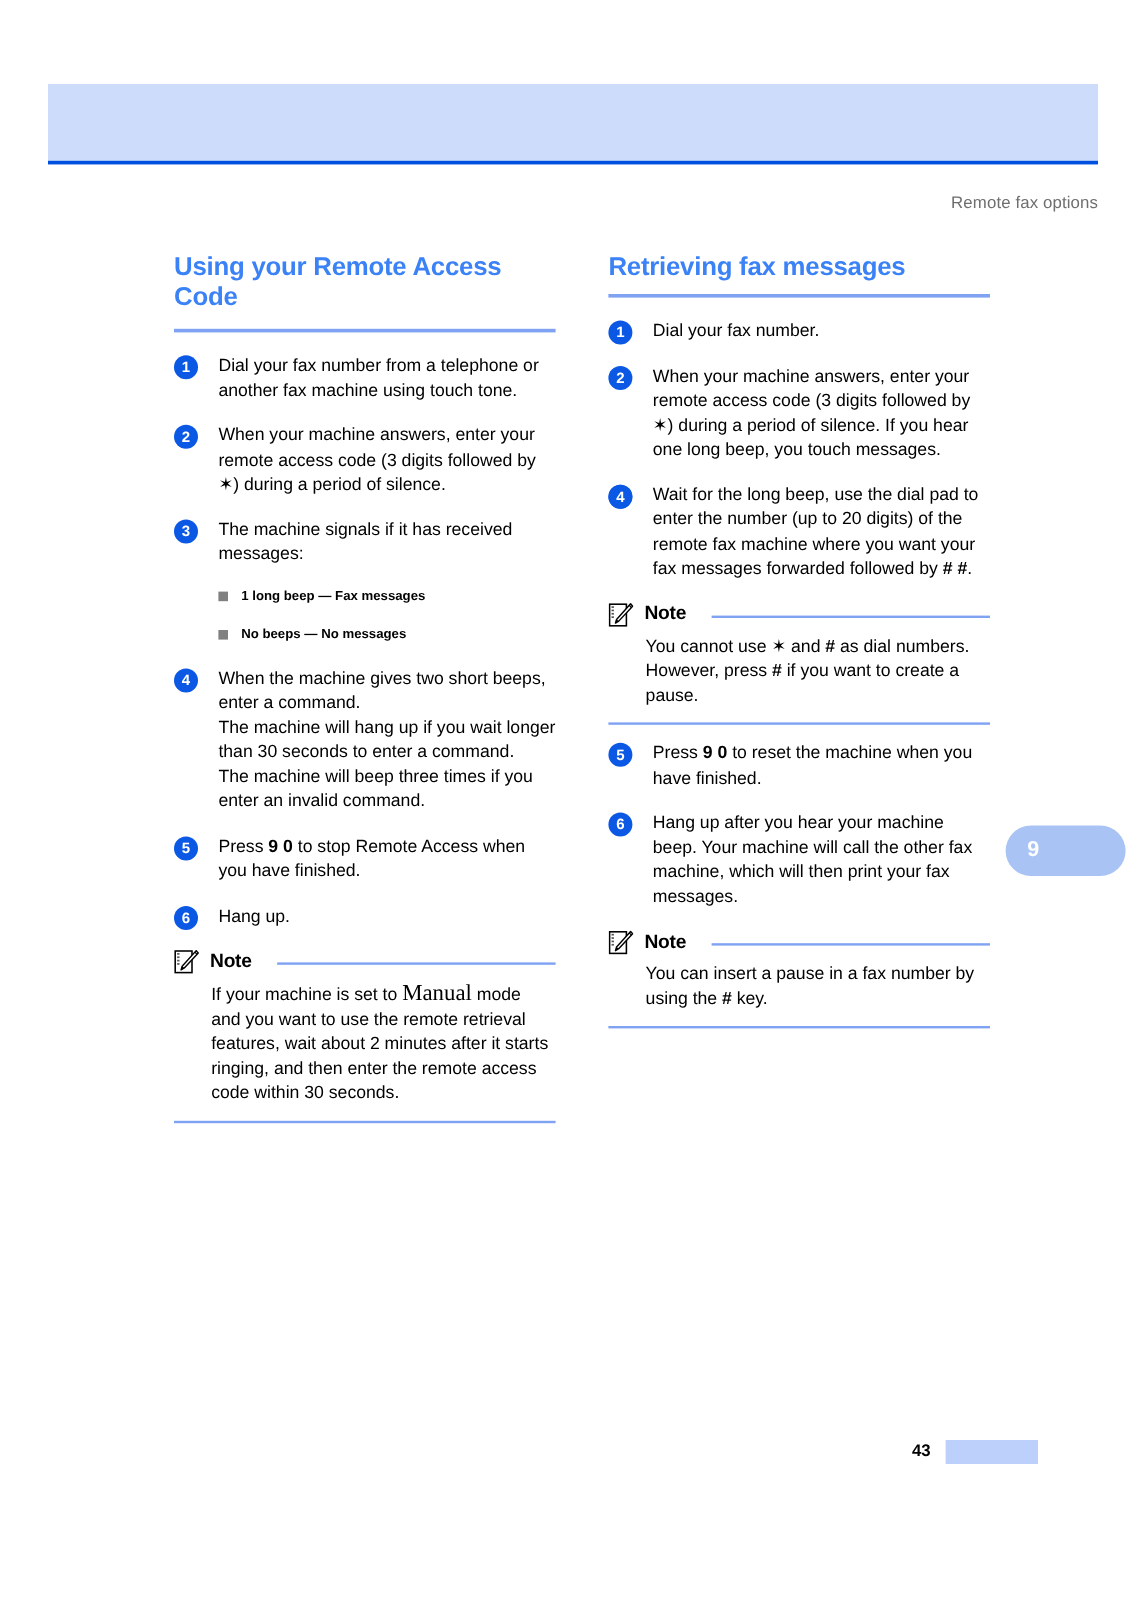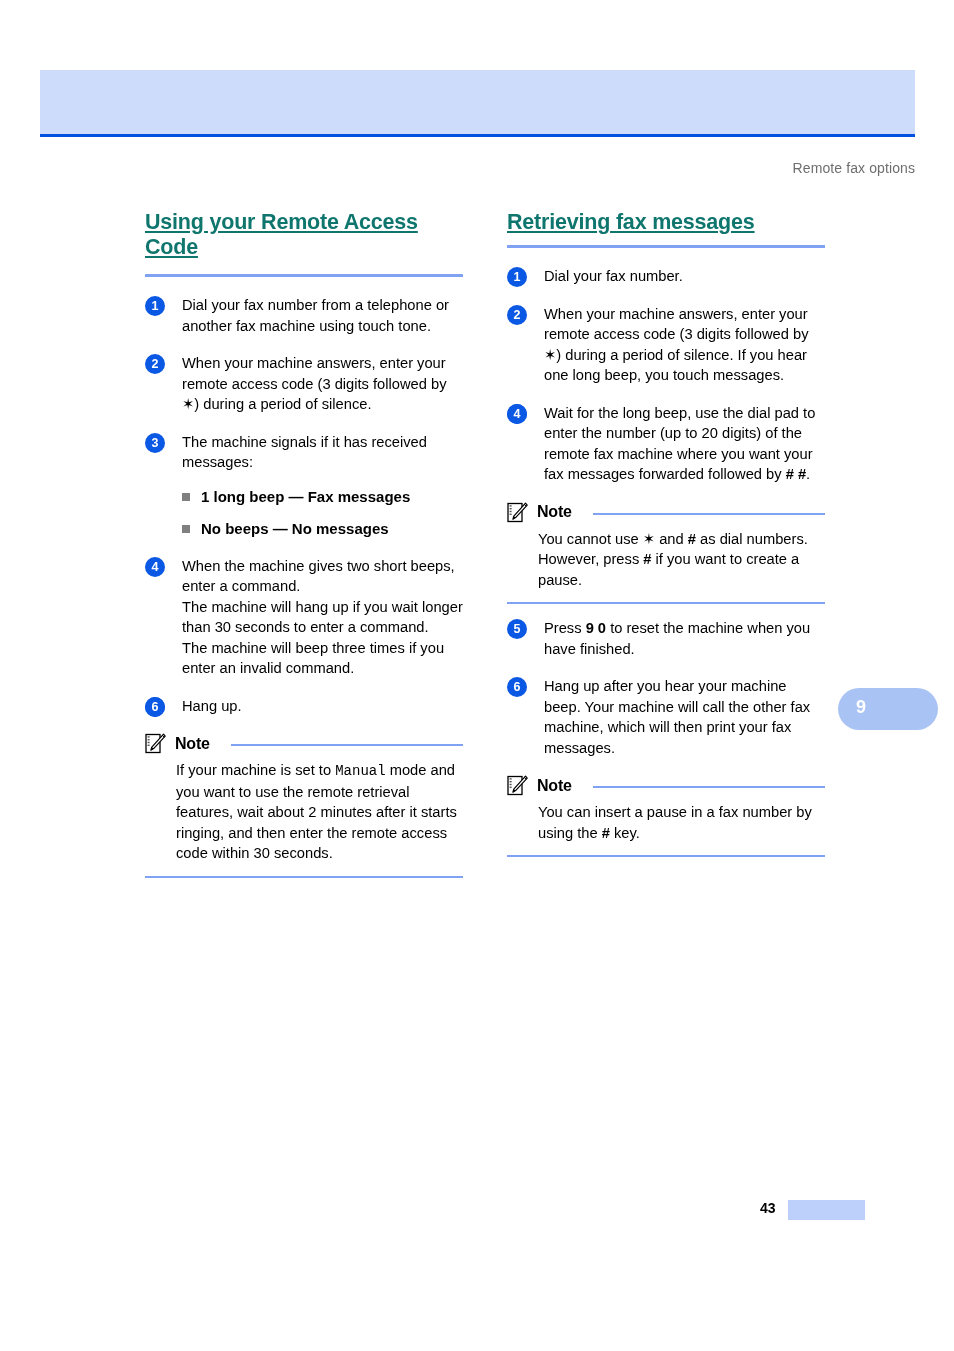--- a/index.html
+++ b/index.html
@@ -52,22 +52,21 @@
     width: 318px;
   }
 
   
   h2.section-title {
     margin: 0;
     font-size: 21.5px;
     font-weight: bold;
     line-height: 25px;
     letter-spacing: -0.2px;
-    color: #0f766e;
-    text-decoration: underline;
+    color: #3b82f6;
   }
   .title-rule {
     height: 3px;
     background: #7fa2f2;
     margin-top: 10px;
     margin-bottom: 18px;
   }
   .col-left .title-rule { margin-top: 14px; }
 
   
@@ -99,21 +98,21 @@
 
   
   .sub-bullets {
     margin: 14px 0 4px 0;
     padding: 0;
     list-style: none;
   }
   .sub-bullets li {
     position: relative;
     padding-left: 19px;
-    font-size: 15px;
+    font-size: 11px;
     font-weight: bold;
     line-height: 20px;
     margin-bottom: 12px;
   }
   .sq-bullet {
     position: absolute;
     left: 0;
     top: 6px;
     width: 8px;
     height: 8px;
@@ -152,22 +151,22 @@
     font-size: 14.7px;
     line-height: 20.5px;
   }
   .note-body p { margin: 5px; }
   .note-bottom-rule {
     height: 2px;
     background: #7fa2f2;
     margin-top: 12px;
   }
   .mono {
-    font-family: Liberation Mono, monospace;
-    font-size: 14px;
+    font-family: Liberation Serif, serif;
+    font-size: 19px;
   }
 
   
   .chapter-tab {
     position: absolute;
     left: 838px;
     top: 688px;
     width: 100px;
     height: 42px;
     border-radius: 21px;
@@ -241,20 +240,21 @@
 
     <div class="step">
       <span class="step-num">4</span>
       <p>When the machine gives two short beeps, enter a command.</p>
       <p>The machine will hang up if you wait longer than 30 seconds to enter a command.</p>
       <p>The machine will beep three times if you enter an invalid command.</p>
     </div>
 
     <div class="step">
       <span class="step-num">5</span>
+      <p><span>Press </span><b>9 0</b><span> to stop Remote Access when you have finished.</span></p>
     </div>
 
     <div class="step">
       <span class="step-num">6</span>
       <p>Hang up.</p>
     </div>
 
     <div class="note">
       <div class="note-head">
         <span class="note-icon">

